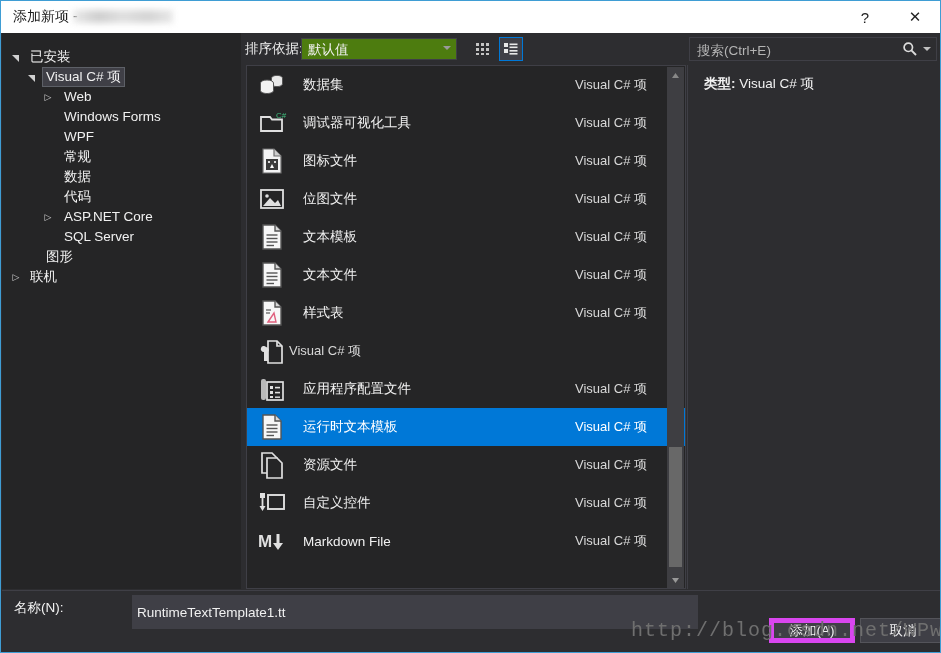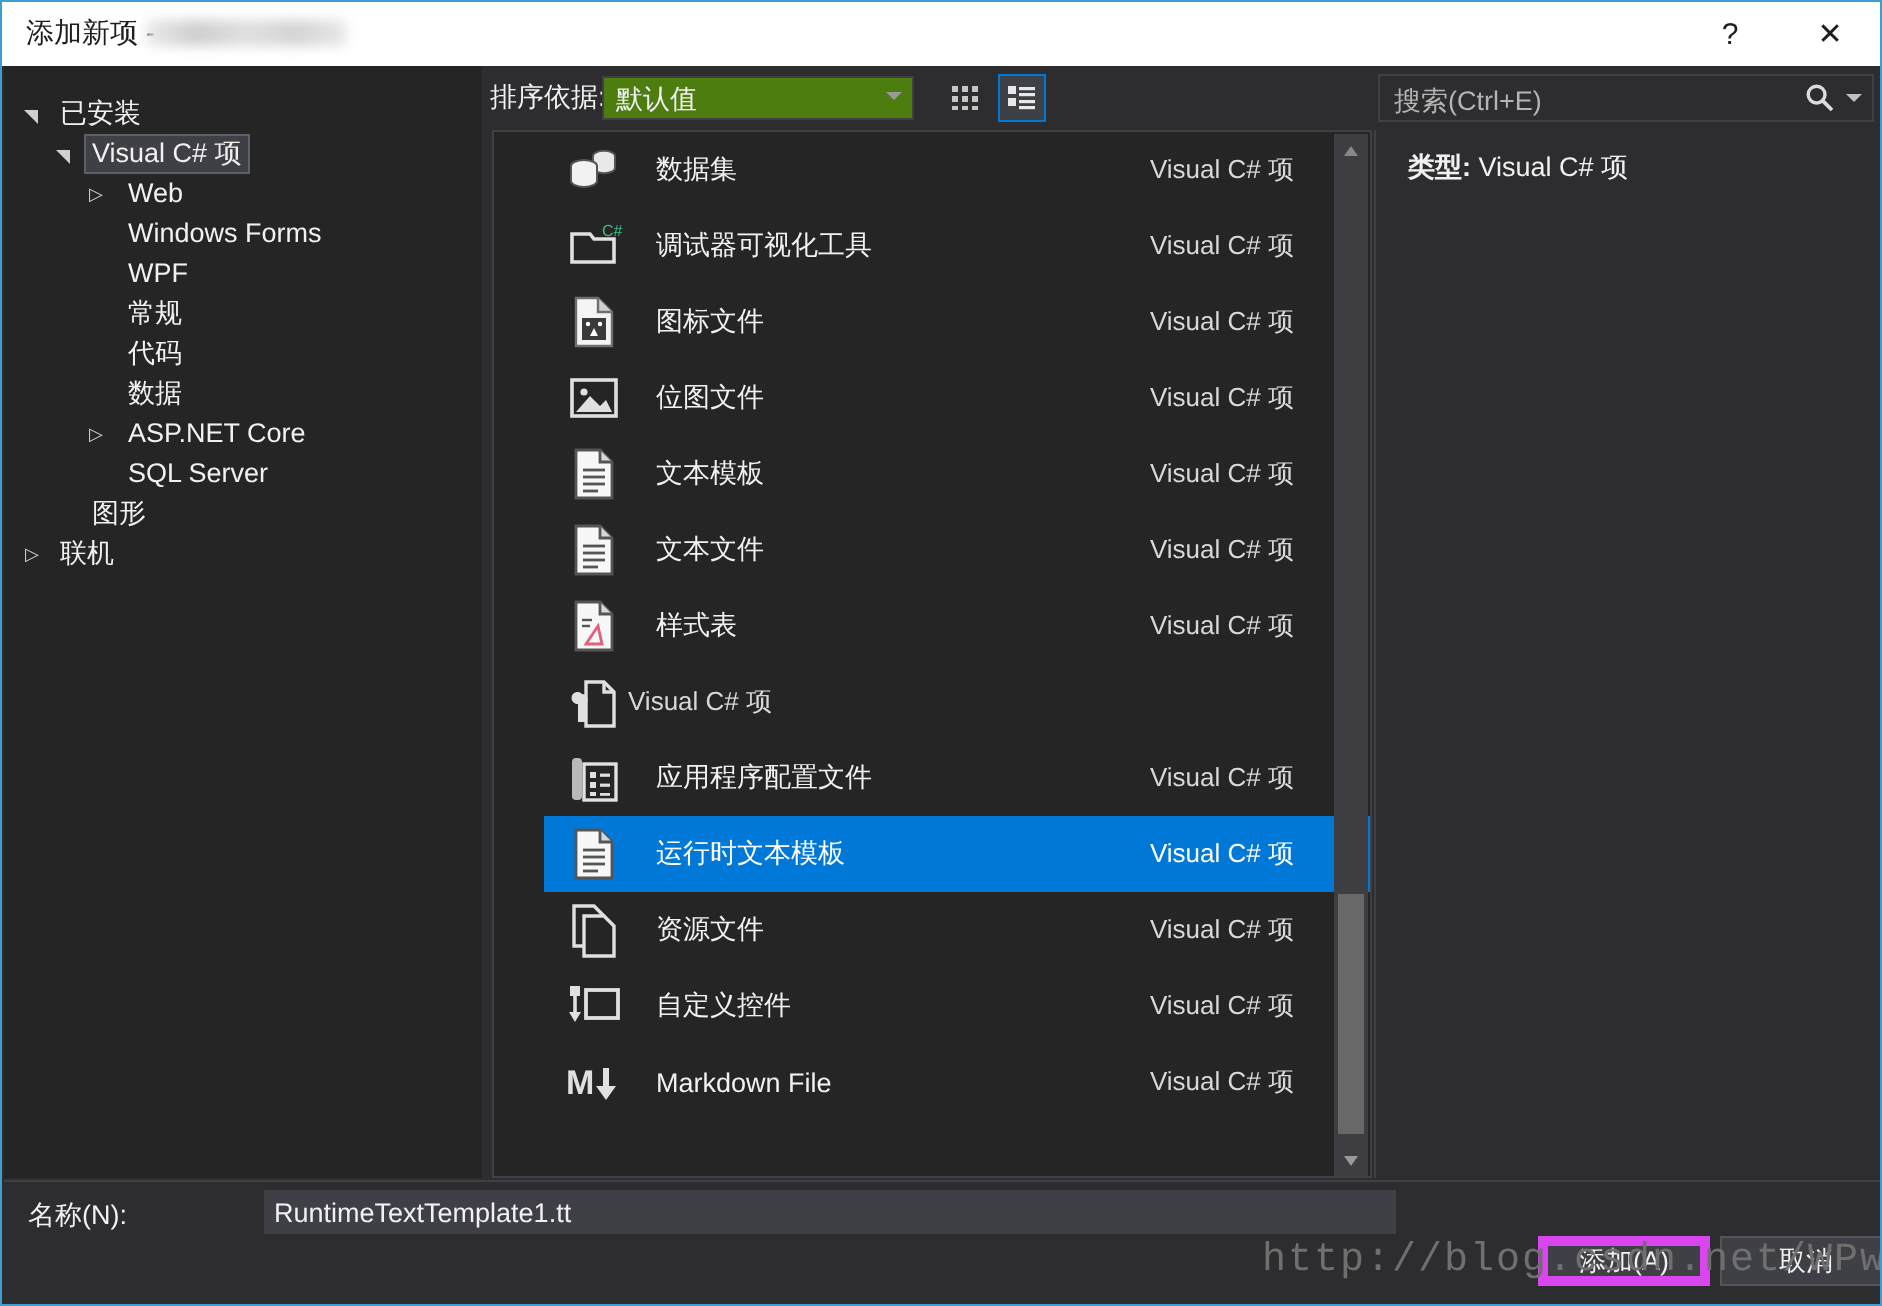--- a/index.html
+++ b/index.html
@@ -149,21 +149,20 @@
   .view-btn.list { left: 258px; border: 1px solid #0078d7; background: #3f3f46; }
 
   .list-pane {
     position: absolute;
     left: 245px; top: 64px;
     width: 440px; height: 524px;
     background: #252526;
     border: 1px solid #3f3f46;
     box-sizing: border-box;
     overflow: hidden;
-    padding-left: 25px;
   }
   .tpl-row {
     position: relative;
     height: 38px;
     display: flex;
     align-items: center;
     cursor: default;
   }
   .tpl-row.selected { background: #0078d7; }
   .tpl-icon {
@@ -284,21 +283,21 @@
   }
   .name-label {
     position: absolute;
     left: 12px; top: 8px;
     font-size: 13.5px;
     color: #f1f1f1;
   }
   .name-field {
     position: absolute;
     left: 130px; top: 4px;
-    width: 566px; height: 22px;
+    width: 566px; height: 34px;
     background: #3f3f46;
     border: none;
     outline: none;
     color: #f1f1f1;
     font-size: 13.5px;
     padding: 0 5px;
     box-sizing: border-box;
     font-family: "Liberation Sans", sans-serif;
   }
   .btn {
@@ -345,22 +344,22 @@
         <div class="tree-row lvl0"><span class="arrow"><svg width="8" height="8" viewBox="0 0 8 8" style="vertical-align:middle">
               <polygon points="0,1 7,1 7,8" fill="#d0d0d0"></polygon>
             </svg></span><span class="lbl">已安装</span></div>
         <div class="tree-row lvl1 selected"><span class="arrow"><svg width="8" height="8" viewBox="0 0 8 8" style="vertical-align:middle">
               <polygon points="0,1 7,1 7,8" fill="#d0d0d0"></polygon>
             </svg></span><span class="lbl">Visual C# 项</span></div>
         <div class="tree-row lvl2"><span class="arrow">▷</span><span class="lbl">Web</span></div>
         <div class="tree-row lvl2"><span class="lbl">Windows Forms</span></div>
         <div class="tree-row lvl2"><span class="lbl">WPF</span></div>
         <div class="tree-row lvl2"><span class="lbl">常规</span></div>
+        <div class="tree-row lvl2"><span class="lbl">数据</span></div>
         <div class="tree-row lvl2"><span class="lbl">代码</span></div>
-        <div class="tree-row lvl2"><span class="lbl">数据</span></div>
         <div class="tree-row lvl2"><span class="arrow">▷</span><span class="lbl">ASP.NET Core</span></div>
         <div class="tree-row lvl2"><span class="lbl">SQL Server</span></div>
         <div class="tree-row lvl1"><span class="lbl">图形</span></div>
         <div class="tree-row lvl0"><span class="arrow">▷</span><span class="lbl">联机</span></div>
       </div>
   </div>
 
   <div class="center-toolbar">
     <div class="sort-label">排序依据:</div>
     <div class="sort-select">

